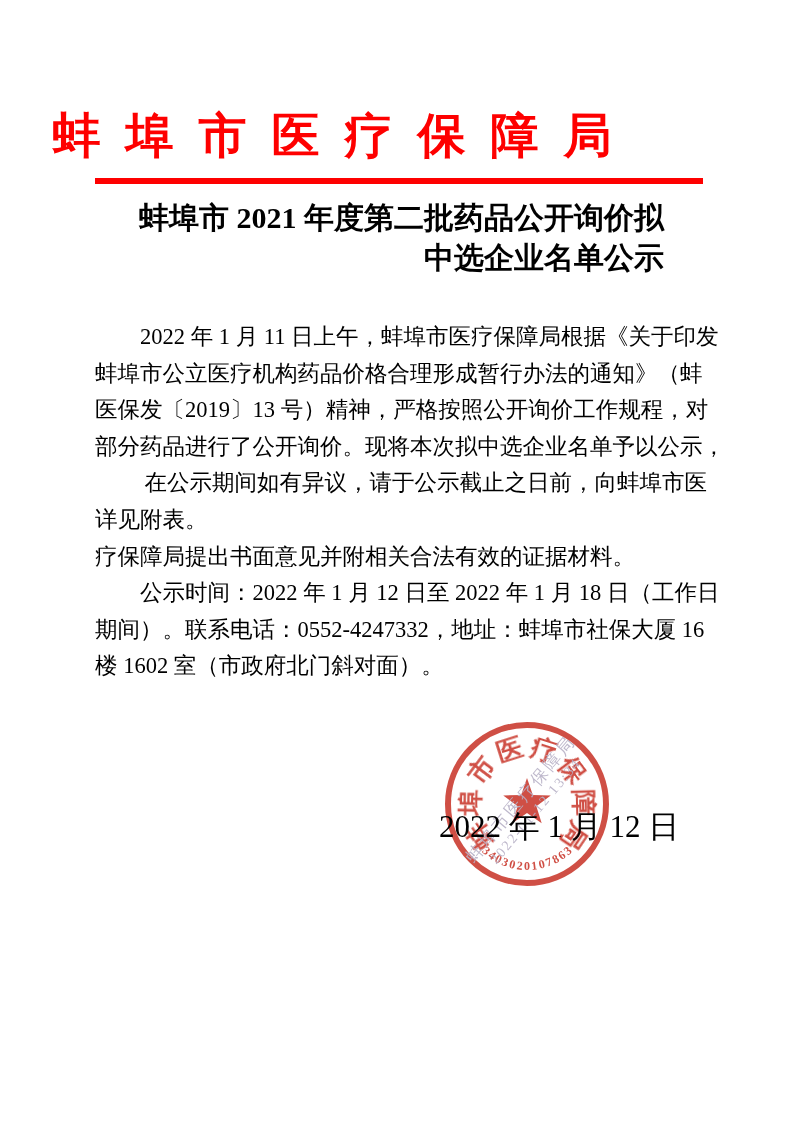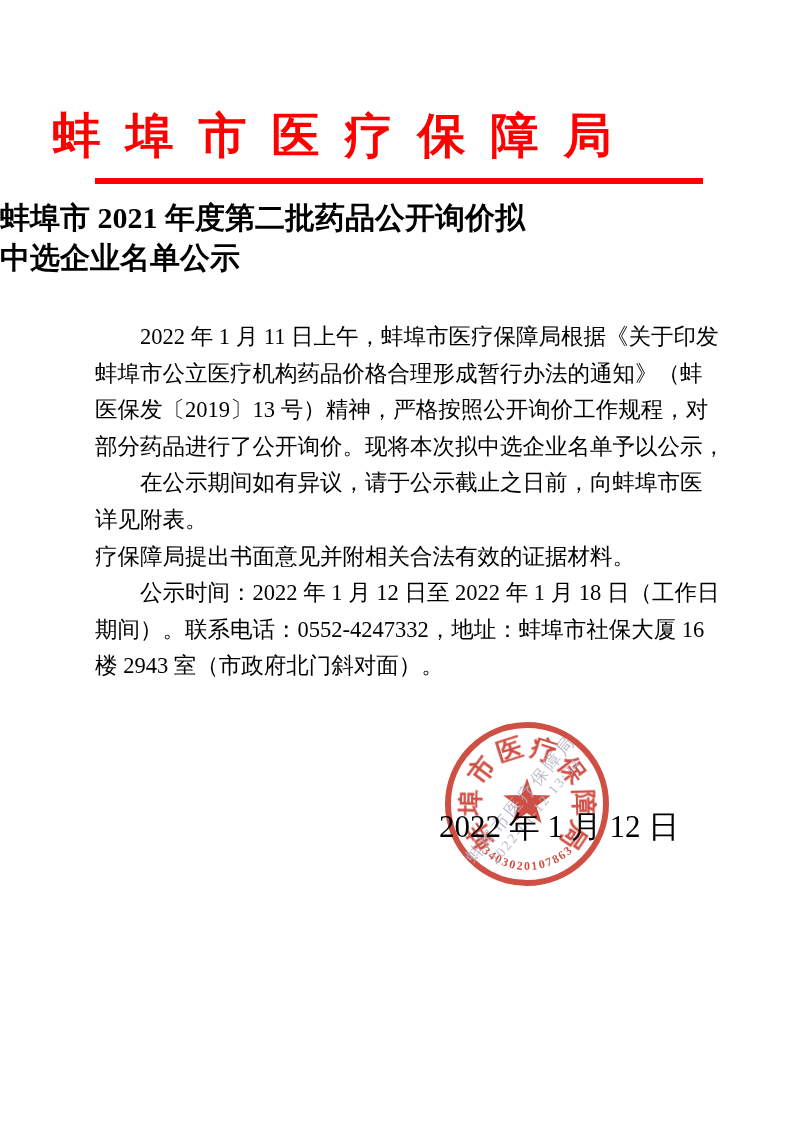--- a/index.html
+++ b/index.html
@@ -29,30 +29,30 @@
     text-indent:25px; 
     white-space:nowrap;
   }
   .red-rule{
     position:absolute;top:178px;left:95px;width:608px;height:6px;
     background:var(--accent);
   }
   
   .doc-title{
     position:absolute;top:198px;left:0;width:100%;
-    text-align:left;color:var(--ink);
+    text-align:right;color:var(--ink);
     font-weight:bold;font-size:30px;line-height:40px;
   }
   
   .body-text{
     position:absolute;top:319px;left:95px;width:612px;
     color:var(--ink);font-size:22.5px;line-height:36.6px;
   }
   .body-line{white-space:nowrap;}
-  .body-line.indent{padding-left:45px;}
+  .body-line.indent{padding-left:45px;text-align:right;}
   
   .seal{
     position:absolute;left:445px;top:722px;width:164px;height:164px;
     opacity:0.92;
   }
   .seal-ring{
     position:absolute;left:0;top:0;width:164px;height:164px;
     border:6px solid var(--seal);border-radius:50%;
     filter:blur(0.4px);
   }
@@ -101,21 +101,21 @@
   <div class="body-text">
     <div class="body-line indent">2022 年 1 月 11 日上午，蚌埠市医疗保障局根据《关于印发</div>
     <div class="body-line">蚌埠市公立医疗机构药品价格合理形成暂行办法的通知》（蚌</div>
     <div class="body-line">医保发〔2019〕13 号）精神，严格按照公开询价工作规程，对</div>
     <div class="body-line">部分药品进行了公开询价。现将本次拟中选企业名单予以公示，</div>
     <div class="body-line indent">在公示期间如有异议，请于公示截止之日前，向蚌埠市医</div>
     <div class="body-line">详见附表。</div>
     <div class="body-line">疗保障局提出书面意见并附相关合法有效的证据材料。</div>
     <div class="body-line indent">公示时间：2022 年 1 月 12 日至 2022 年 1 月 18 日（工作日</div>
     <div class="body-line">期间）。联系电话：0552-4247332，地址：蚌埠市社保大厦 16</div>
-    <div class="body-line">楼 2943 室（市政府北门斜对面）。</div>
+    <div class="body-line">楼 1602 室（市政府北门斜对面）。</div>
   </div>
 
   <div class="seal">
     <div class="seal-ring"></div>
 
     <svg class="seal-star" viewBox="0 0 48 46" aria-hidden="true">
       <polygon fill="var(--seal)" points="24,0 29.6,16.3 46.8,16.6 33.0,26.9 38.1,43.4 24,33.5 9.9,43.4 15.0,26.9 1.2,16.6 18.4,16.3"></polygon>
     </svg>
 
     <div class="seal-arc-layer seal-arc-text">

